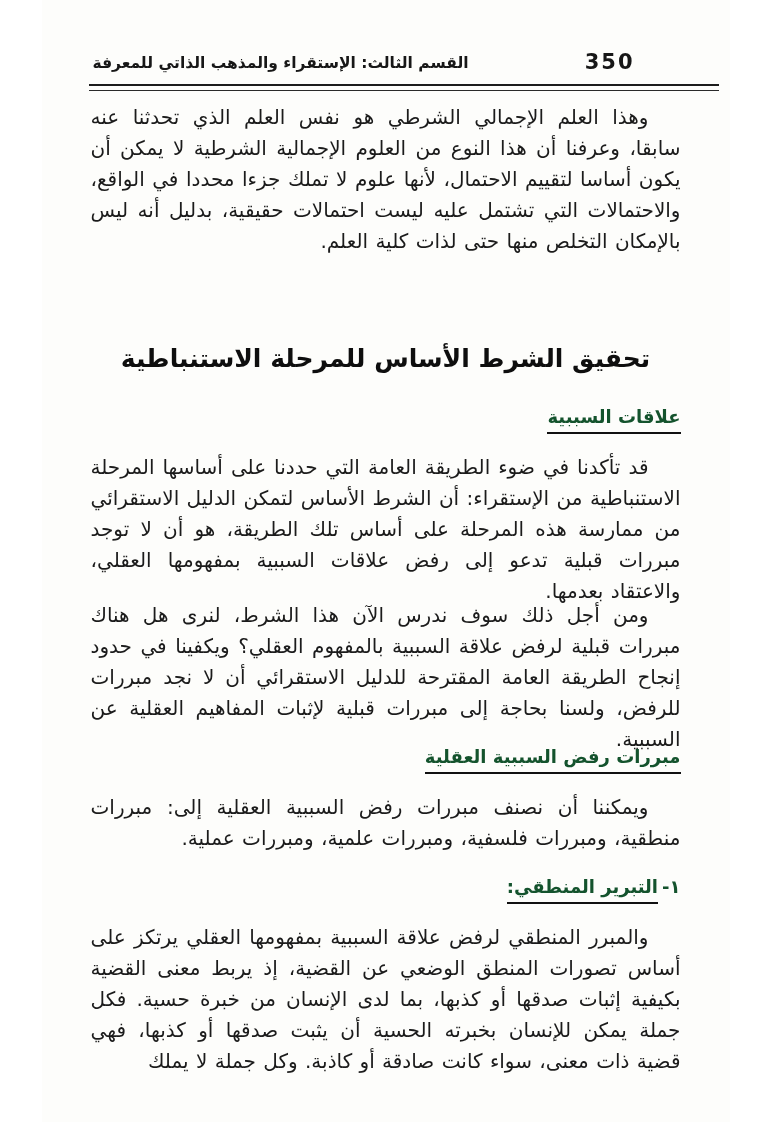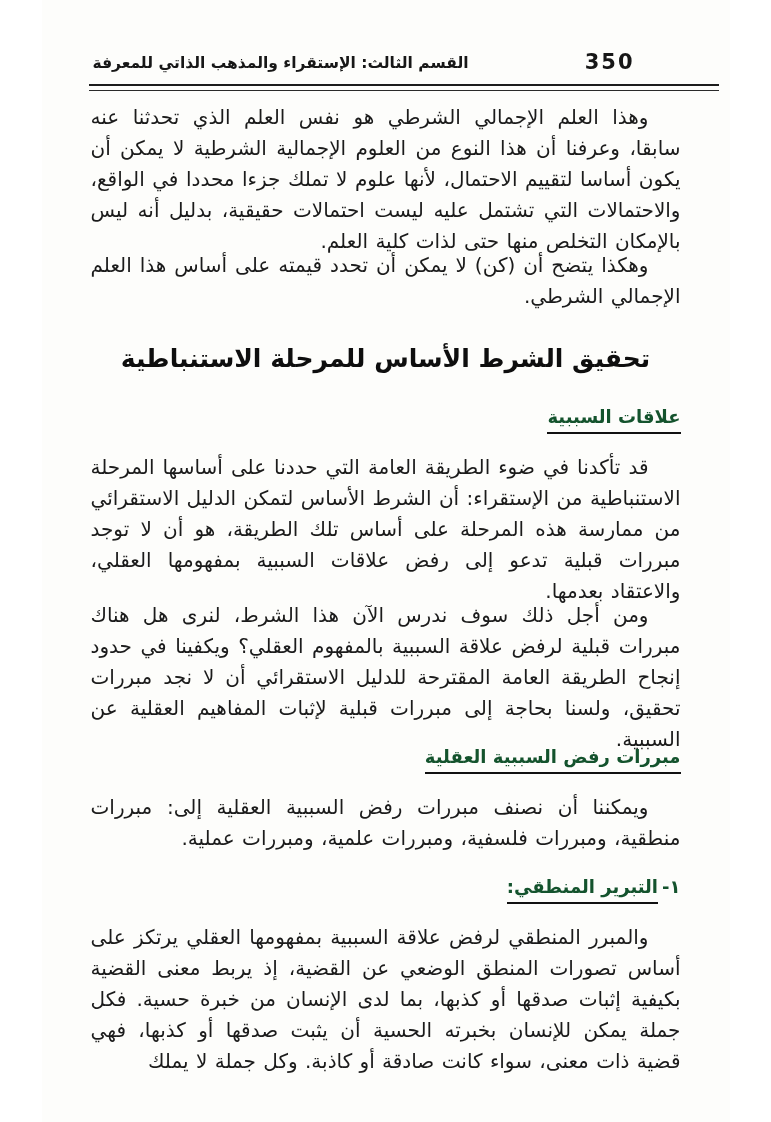--- a/index.html
+++ b/index.html
@@ -95,31 +95,30 @@
 <div class="page">
 
   <div class="header">
     <div class="header-title">القسم الثالث: الإستقراء والمذهب الذاتي للمعرفة</div>
     <div class="page-number">350</div>
   </div>
   <div class="header-rule"></div>
 
   <div class="block para" style="top:102px;">وهذا العلم الإجمالي الشرطي هو نفس العلم الذي تحدثنا عنه سابقا، وعرفنا أن هذا النوع من العلوم الإجمالية الشرطية لا يمكن أن يكون أساسا لتقييم الاحتمال، لأنها علوم لا تملك جزءا محددا في الواقع، والاحتمالات التي تشتمل عليه ليست احتمالات حقيقية، بدليل أنه ليس بالإمكان التخلص منها حتى لذات كلية العلم.</div>
 
-  <div class="block para" style="top:250px;">وهكذا يتضح أن (كن) لا يمكن أن تحدد قيمته على أساس هذا العلم الإجمالي الشرطي.</div>
 
   <div class="block main-heading">تحقيق الشرط الأساس للمرحلة الاستنباطية</div>
 
   <div class="block subheading" style="top:406px;">
     <span class="underlined">علاقات السببية</span>
   </div>
 
   <div class="block para" style="top:452px;">قد تأكدنا في ضوء الطريقة العامة التي حددنا على أساسها المرحلة الاستنباطية من الإستقراء: أن الشرط الأساس لتمكن الدليل الاستقرائي من ممارسة هذه المرحلة على أساس تلك الطريقة، هو أن لا توجد مبررات قبلية تدعو إلى رفض علاقات السببية بمفهومها العقلي، والاعتقاد بعدمها.</div>
 
-  <div class="block para" style="top:600px;">ومن أجل ذلك سوف ندرس الآن هذا الشرط، لنرى هل هناك مبررات قبلية لرفض علاقة السببية بالمفهوم العقلي؟ ويكفينا في حدود إنجاح الطريقة العامة المقترحة للدليل الاستقرائي أن لا نجد مبررات تحقيق، ولسنا بحاجة إلى مبررات قبلية لإثبات المفاهيم العقلية عن السببية.</div>
+  <div class="block para" style="top:600px;">ومن أجل ذلك سوف ندرس الآن هذا الشرط، لنرى هل هناك مبررات قبلية لرفض علاقة السببية بالمفهوم العقلي؟ ويكفينا في حدود إنجاح الطريقة العامة المقترحة للدليل الاستقرائي أن لا نجد مبررات للرفض، ولسنا بحاجة إلى مبررات قبلية لإثبات المفاهيم العقلية عن السببية.</div>
 
   <div class="block subheading" style="top:746px;">
     <span class="underlined">مبررات رفض السببية العقلية</span>
   </div>
 
   <div class="block para" style="top:792px;">ويمكننا أن نصنف مبررات رفض السببية العقلية إلى: مبررات منطقية، ومبررات فلسفية، ومبررات علمية، ومبررات عملية.</div>
 
   <div class="block subheading numbered-heading" style="top:876px;">
     <span class="num">١-</span><span class="underlined">التبرير المنطقي:</span>
   </div>

